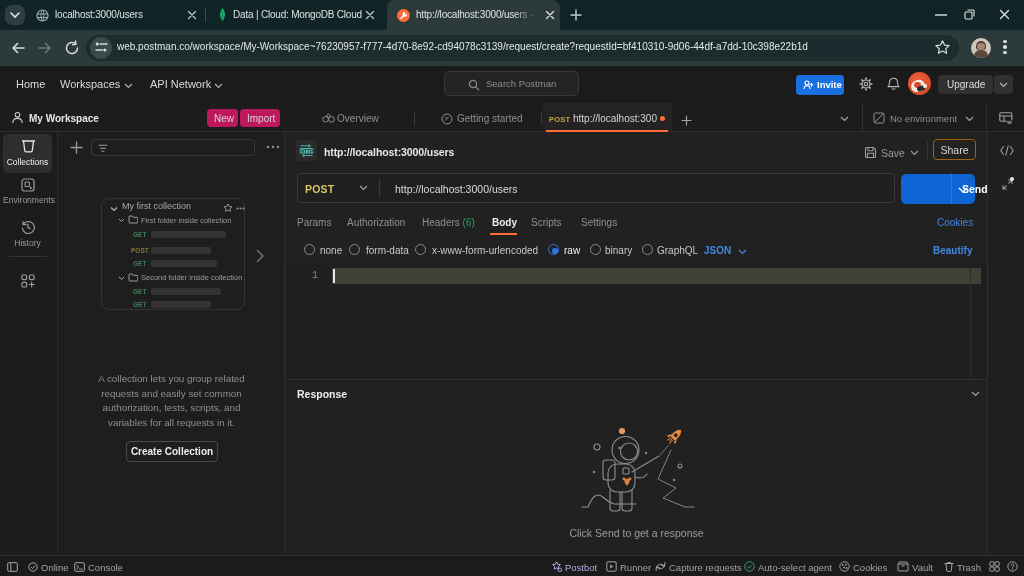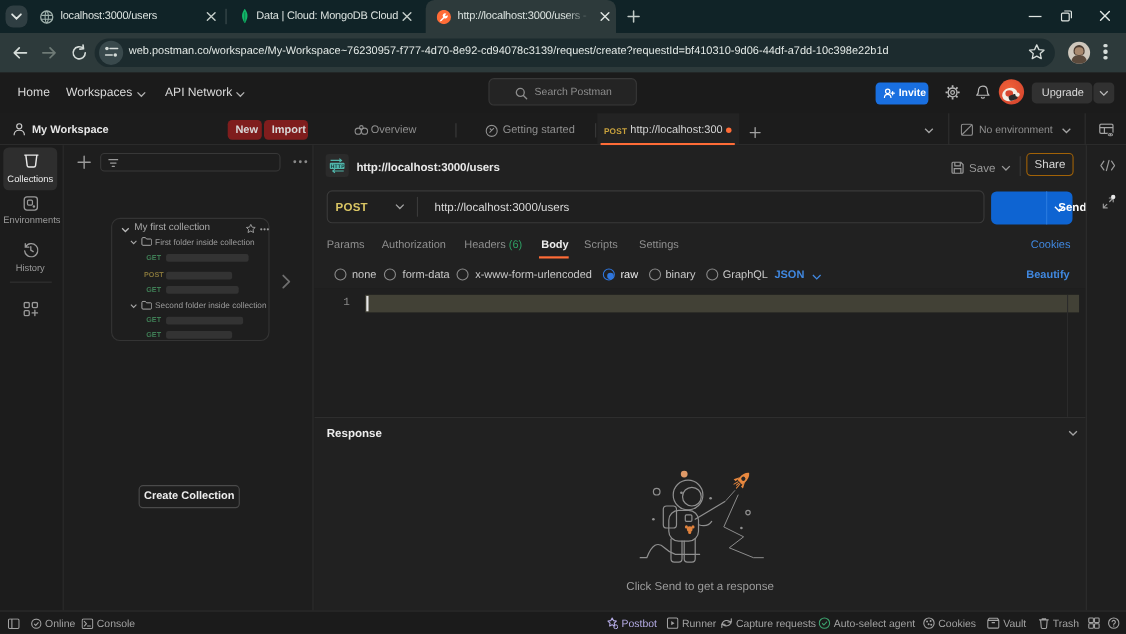--- a/index.html
+++ b/index.html
@@ -13,21 +13,21 @@
   #activetab { background:#2d3a3b; border-radius:8px 8px 0 0; }
   #addrpill { background:#1c2b2e; border-radius:13px; }
   
   #pmheader { left:0; top:66px; width:1024px; height:37px; background:#1b1b1b; }
   .navitem { color:#d9d9d9; font-size:11px; }
   #searchbox { background:#242424; border:1px solid #383838; border-radius:5px; color:#8d8d8d; font-size:9.5px; }
   #invitebtn { background:#196fe0; border-radius:4px; color:#fff; font-size:9.5px; font-weight:bold; }
   #upgradebtn { background:#313131; border-radius:4px; color:#dcdcdc; font-size:10px; }
   
   #wsrow { left:0; top:103px; width:1024px; height:29px; background:#1c1c1c; border-bottom:1px solid #2e2e2e; }
-  .smallbtn { background:#7f1d1d; border-radius:4px; color:#d8d8d8; font-size:10px; font-weight:bold; }
+  .smallbtn { background:#be185d; border-radius:4px; color:#d8d8d8; font-size:10px; font-weight:normal; }
   .doctab { color:#8f8f8f; font-size:10px; }
   
   #rail { left:0; top:132px; width:58px; height:423px; background:#1c1c1c; border-right:1px solid #2e2e2e; }
   .rail-lb { color:#9a9a9a; font-size:8.5px; text-align:center; }
   #sidepanel { left:58px; top:132px; width:227px; height:423px; background:#1e1e1e; border-right:1px solid #2e2e2e; }
   #mockcard { border:1px solid #343434; border-radius:8px; }
   .mocktxt { color:#9b9b9b; font-size:7.5px; white-space:nowrap; }
   .mockbar { background:#333333; border-radius:2px; height:7px; }
   .mget { color:#3f7d55; font-size:6.5px; font-weight:bold; }
   .mpost { color:#84743a; font-size:6.5px; font-weight:bold; }
@@ -322,20 +322,21 @@
       <div class="abs mocktxt" style="left:39px;top:74px;">Second folder inside collection</div>
       <div class="abs mget" style="left:31px;top:89px;">GET</div>
       <div class="abs mockbar" style="left:49px;top:89px;width:70px;"></div>
       <div class="abs mget" style="left:31px;top:102px;">GET</div>
       <div class="abs mockbar" style="left:49px;top:102px;width:60px;"></div>
     </div>
     <svg class="abs" style="left:198px;top:117px;" width="9" height="14" viewBox="0 0 9 14">
         <path d="M1.5 1.5 L7 7 L1.5 12.5" stroke="#6e6e6e" stroke-width="1.6" fill="none" stroke-linecap="round" stroke-linejoin="round"></path>
       </svg>
 
+    <div class="abs" style="left:33px;top:240px;width:161px;text-align:center;color:#8e8e8e;font-size:9.8px;line-height:14.7px;">A collection lets you group related requests and easily set common authorization, tests, scripts, and variables for all requests in it.</div>
     <div class="abs" style="left:68px;top:309px;width:92px;height:21px;border:1px solid #4a4a4a;border-radius:4px;color:#ededed;font-size:10px;font-weight:bold;text-align:center;line-height:20px;">Create Collection</div>
   </div>
 
   <div class="abs" id="main">
 
     <div class="abs" style="left:10px;top:8px;width:21px;height:21px;background:#2b2b2b;border-radius:3px;">
       <svg class="abs" style="left:3px;top:3px;" width="15" height="15" viewBox="0 0 15 15">
           <path d="M1.5 2.8 h9.5 M9.5 1.2 l2 1.6 -2 1.6" stroke="#51b5aa" stroke-width="1" fill="none"></path>
           <rect x="0.8" y="5" width="13.4" height="5.6" rx="0.8" fill="#51b5aa"></rect>
           <text x="1.6" y="9.6" font-size="4.6" font-weight="bold" fill="#143434" font-family="Liberation Sans" letter-spacing="0.2">HTTP</text>

